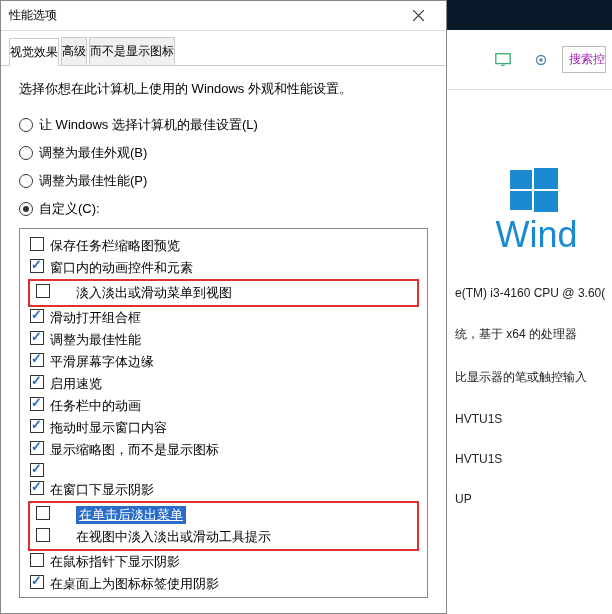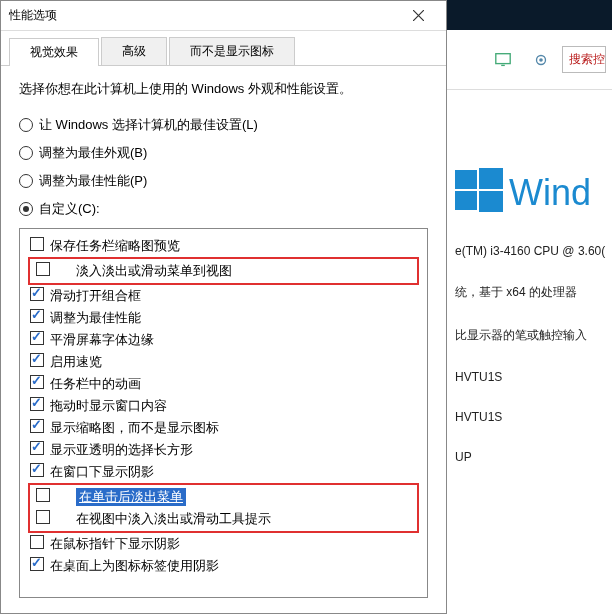--- a/index.html
+++ b/index.html
@@ -3,42 +3,42 @@
 <meta charset="utf-8">
 <style>
 * { box-sizing: border-box; margin: 0; padding: 0; }
 body { font-family: "Microsoft YaHei", "Segoe UI", sans-serif; font-size: 13px; background: #fff; width: 612px; height: 614px; overflow: hidden; position: relative; }
 .dialog { position: absolute; left: 0; top: 0; width: 447px; height: 614px; background: #fff; border: 1px solid #888; }
 .titlebar { height: 30px; display: flex; align-items: center; padding: 0 8px; border-bottom: 1px solid #ddd; gap: 16px; }
 .titlebar-title { flex: 1; font-size: 12px; }
 .close-btn { width: 40px; height: 28px; display: flex; align-items: center; justify-content: center; cursor: pointer; }
 .close-btn svg { width: 11px; height: 11px; }
 .tabs { display: flex; padding: 6px 8px 0 8px; border-bottom: 1px solid #ccc; }
-.tab { padding: 5px 20px; border: 1px solid #ccc; border-bottom: none; margin-right: 2px; background: #f0f0f0; font-size: 12px; cursor: pointer; }
+.tab { padding: 5px 0; border: 1px solid #ccc; border-bottom: none; margin-right: 2px; background: #f0f0f0; font-size: 12px; cursor: pointer; }
 .tab.active { background: #fff; position: relative; top: 1px; }
 .content { padding: 14px 18px; }
 .instruction { font-size: 13px; margin-bottom: 18px; }
 .radio-row { display: flex; align-items: center; margin: 10px 0; font-size: 13px; cursor: pointer; }
 .radio { width: 14px; height: 14px; border: 1px solid #333; border-radius: 50%; margin-right: 6px; position: relative; }
 .radio.checked::after { content: ""; position: absolute; left: 3px; top: 3px; width: 6px; height: 6px; background: #333; border-radius: 50%; }
 .checklist { border: 1px solid #888; margin-top: 8px; padding: 6px 4px; height: 370px; overflow: hidden; }
 .check-row { display: flex; padding: 2px 6px; font-size: 13px; position: relative; }
 .checkbox { width: 14px; height: 14px; border: 1px solid #333; margin-right: 6px; flex-shrink: 0; position: relative; }
 .checkbox.checked::after { content: "✓"; position: absolute; left: 0; top: -3px; font-size: 13px; color: #2a6cc9; font-weight: bold; }
 .highlight { border: 2px solid #e03030; padding: 1px 4px; margin: 0 4px; }
 .highlight .check-row { padding: 2px 2px; gap: 20px; }
 .block-highlight { height: 18px; background: #2a6cc9; color: #fff; display: inline-block; padding: 0 3px; line-height: 18px; text-decoration: underline; }
 .right-panel { position: absolute; left: 447px; top: 0; width: 165px; height: 614px; background: #fff; }
 .right-top { height: 30px; background: #0a1a2a; }
 .right-toolbar { height: 60px; border-bottom: 1px solid #ddd; display: flex; align-items: center; justify-content: flex-end; padding-right: 6px; gap: 4px; }
 .ribbon-item { width: 34px; height: 34px; display: flex; flex-direction: column; align-items: center; justify-content: center; font-size: 10px; }
 .ribbon-item svg { width: 18px; height: 18px; }
-.search-box { border: 1px solid #bbb; padding: 4px 6px; font-size: 12px; color: #b91c1c; width: 44px; text-align: left; overflow: hidden; white-space: nowrap; }
+.search-box { border: 1px solid #bbb; padding: 4px 6px; font-size: 12px; color: #a21caf; width: 44px; text-align: left; overflow: hidden; white-space: nowrap; }
 .right-body { padding: 16px 0 0 8px; }
-.win-logo { display: flex; align-items: flex-end; margin: 60px 0 30px 0; }
+.win-logo { display: flex; align-items: center; margin: 60px 0 30px 0; flex-direction: column; }
 .win-logo svg { width: 48px; height: 48px; }
 .win-text { font-size: 36px; color: #1b8ad0; font-weight: 300; margin-left: 6px; }
 .info-line { font-size: 12px; margin: 26px 0 26px 0; color: #222; white-space: nowrap; }
 </style>
 </head>
 <body>
 
 <div class="dialog">
   <div class="titlebar">
     <span class="titlebar-title">性能选项</span>
@@ -71,20 +71,24 @@
     <div class="radio-row">
       <span class="radio checked"></span>
       <span>自定义(C):</span>
     </div>
 
     <div class="checklist">
       <div class="check-row">
           <span class="checkbox"></span>
           <span>保存任务栏缩略图预览</span>
         </div>
+      <div class="check-row">
+          <span class="checkbox checked"></span>
+          <span>窗口内的动画控件和元素</span>
+        </div>
 
       <div class="highlight">
         <div class="check-row">
             <span class="checkbox"></span>
             <span>淡入淡出或滑动菜单到视图</span>
           </div>
       </div>
 
       <div class="check-row">
           <span class="checkbox checked"></span>
@@ -109,21 +113,20 @@
       <div class="check-row">
           <span class="checkbox checked"></span>
           <span>拖动时显示窗口内容</span>
         </div>
       <div class="check-row">
           <span class="checkbox checked"></span>
           <span>显示缩略图，而不是显示图标</span>
         </div>
       <div class="check-row">
           <span class="checkbox checked"></span>
-          <span>显示亚透明的选择长方形</span>
         </div>
       <div class="check-row">
           <span class="checkbox checked"></span>
           <span>在窗口下显示阴影</span>
         </div>
 
       <div class="highlight">
         <div class="check-row">
             <span class="checkbox"></span>
             <span class="block-highlight">在单击后淡出菜单</span>

